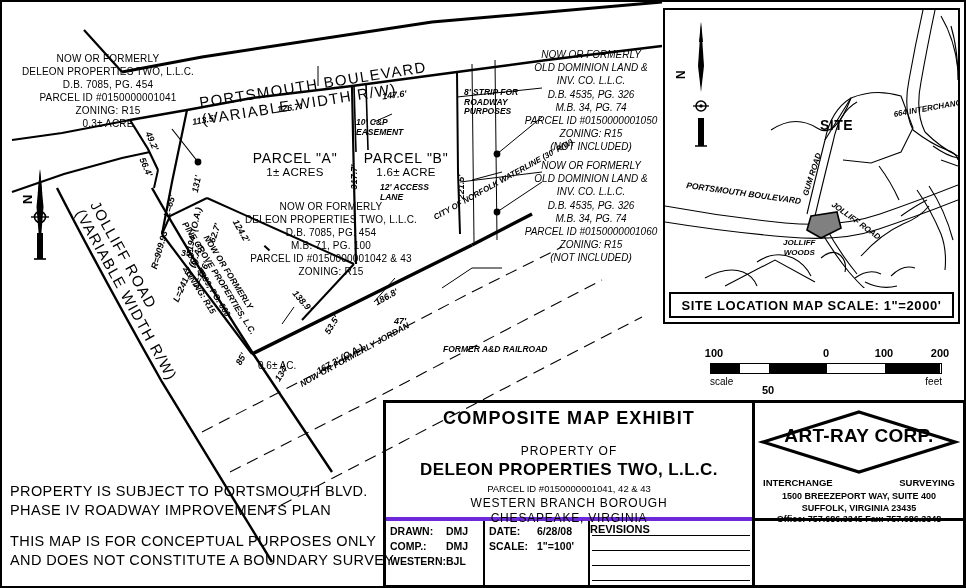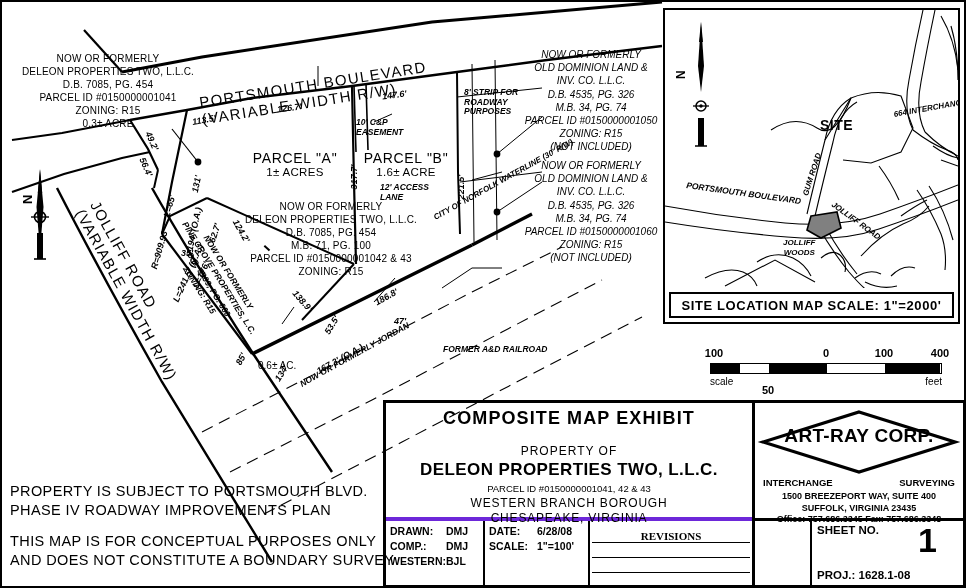--- a/index.html
+++ b/index.html
@@ -41,21 +41,21 @@
   #tbmain .t4{font-size:9.5px;margin-top:3px;}
   #tbmain .t5{font-size:12px;letter-spacing:.8px;margin-top:2px;}
   #tbmain .t6{font-size:12px;letter-spacing:.8px;margin-top:1px;}
   #tbrow{flex:1;display:flex;}
   #tbcol1{width:99px;border-right:2px solid #000;box-sizing:border-box;padding:4px 0 0 4px;}
   #tbcol2{width:105px;border-right:2px solid #000;box-sizing:border-box;padding:4px 0 0 4px;}
   #tbcol3{flex:1;position:relative;}
   .fr{font-size:10.5px;font-weight:bold;display:flex;margin-bottom:3px;}
   .fr .k{width:56px;}
   .fr2 .k{width:48px;}
-  #revtitle{text-align:center;font-size:11px;font-weight:bold;padding-top:9px;font-family:Liberation Serif, serif;}
+  #revtitle{font-size:11px;font-weight:bold;padding-top:2px;}
   .revline{border-top:1.5px solid #000;height:14px;margin:0 2px;}
   #tbright{flex:1;display:flex;flex-direction:column;}
   #logobox{height:118px;border-bottom:3px solid #000;box-sizing:border-box;
            position:relative;}
   #diamond{position:absolute;left:50%;top:7px;transform:translateX(-50%);
            width:196px;height:64px;}
   #diamondtxt{position:absolute;left:0;top:22px;width:100%;text-align:center;
               font-size:19px;font-weight:bold;letter-spacing:.3px;}
   #engsur{position:absolute;left:8px;right:8px;top:74px;display:flex;
           justify-content:space-between;font-size:9.5px;font-weight:bold;}
@@ -340,21 +340,21 @@
 INTERCHANGE</span></div>
     </div>
     <div id="sitecap">SITE LOCATION MAP   SCALE:   1"=2000'</div>
   </div>
 
   <div id="scalebar">
     <div class="sbnum" style="left:12px;">100</div>
     <div class="sbnum" style="left:66px;margin-top:37px;">50</div>
     <div class="sbnum" style="left:124px;">0</div>
     <div class="sbnum" style="left:182px;">100</div>
-    <div class="sbnum" style="left:238px;">400</div>
+    <div class="sbnum" style="left:238px;">200</div>
     <div id="sbbar">
       <div class="sb-d" style="width:29px;"></div>
       <div class="sb-l" style="width:29px;"></div>
       <div class="sb-d" style="width:58px;"></div>
       <div class="sb-l" style="width:58px;"></div>
       <div class="sb-d" style="width:55px;"></div>
     </div>
     <div class="sbend" style="left:8px;">scale</div>
     <div class="sbend" style="right:8px;">feet</div>
   </div>
@@ -413,28 +413,20 @@
         <div id="engsur">
           <span>INTERCHANGE</span>
           <span>SURVEYING</span>
         </div>
         <div id="addr">
           <div>1500 BREEZEPORT WAY, SUITE 400</div>
           <div>SUFFOLK, VIRGINIA  23435</div>
           <div>Office: 757.686.3345 Fax: 757.686.3348</div>
         </div>
       </div>
-      <div id="sheetrow">
-        <div id="sheetpad"></div>
-        <div id="sheetbox">
-          <div id="sheetlbl">SHEET NO.</div>
-          <div id="sheetno">1</div>
-          <div id="projlbl">PROJ.: 1628.1-08</div>
-        </div>
-      </div>
     </div>
   </div>
 
   <div id="notes">
     <div>PROPERTY IS SUBJECT TO PORTSMOUTH BLVD.</div>
     <div>PHASE IV ROADWAY IMPROVEMENTS PLAN</div>
     <div class="gap"></div>
     <div>THIS MAP IS FOR CONCEPTUAL PURPOSES ONLY</div>
     <div>AND DOES NOT CONSTITUTE A BOUNDARY SURVEY</div>
   </div>

